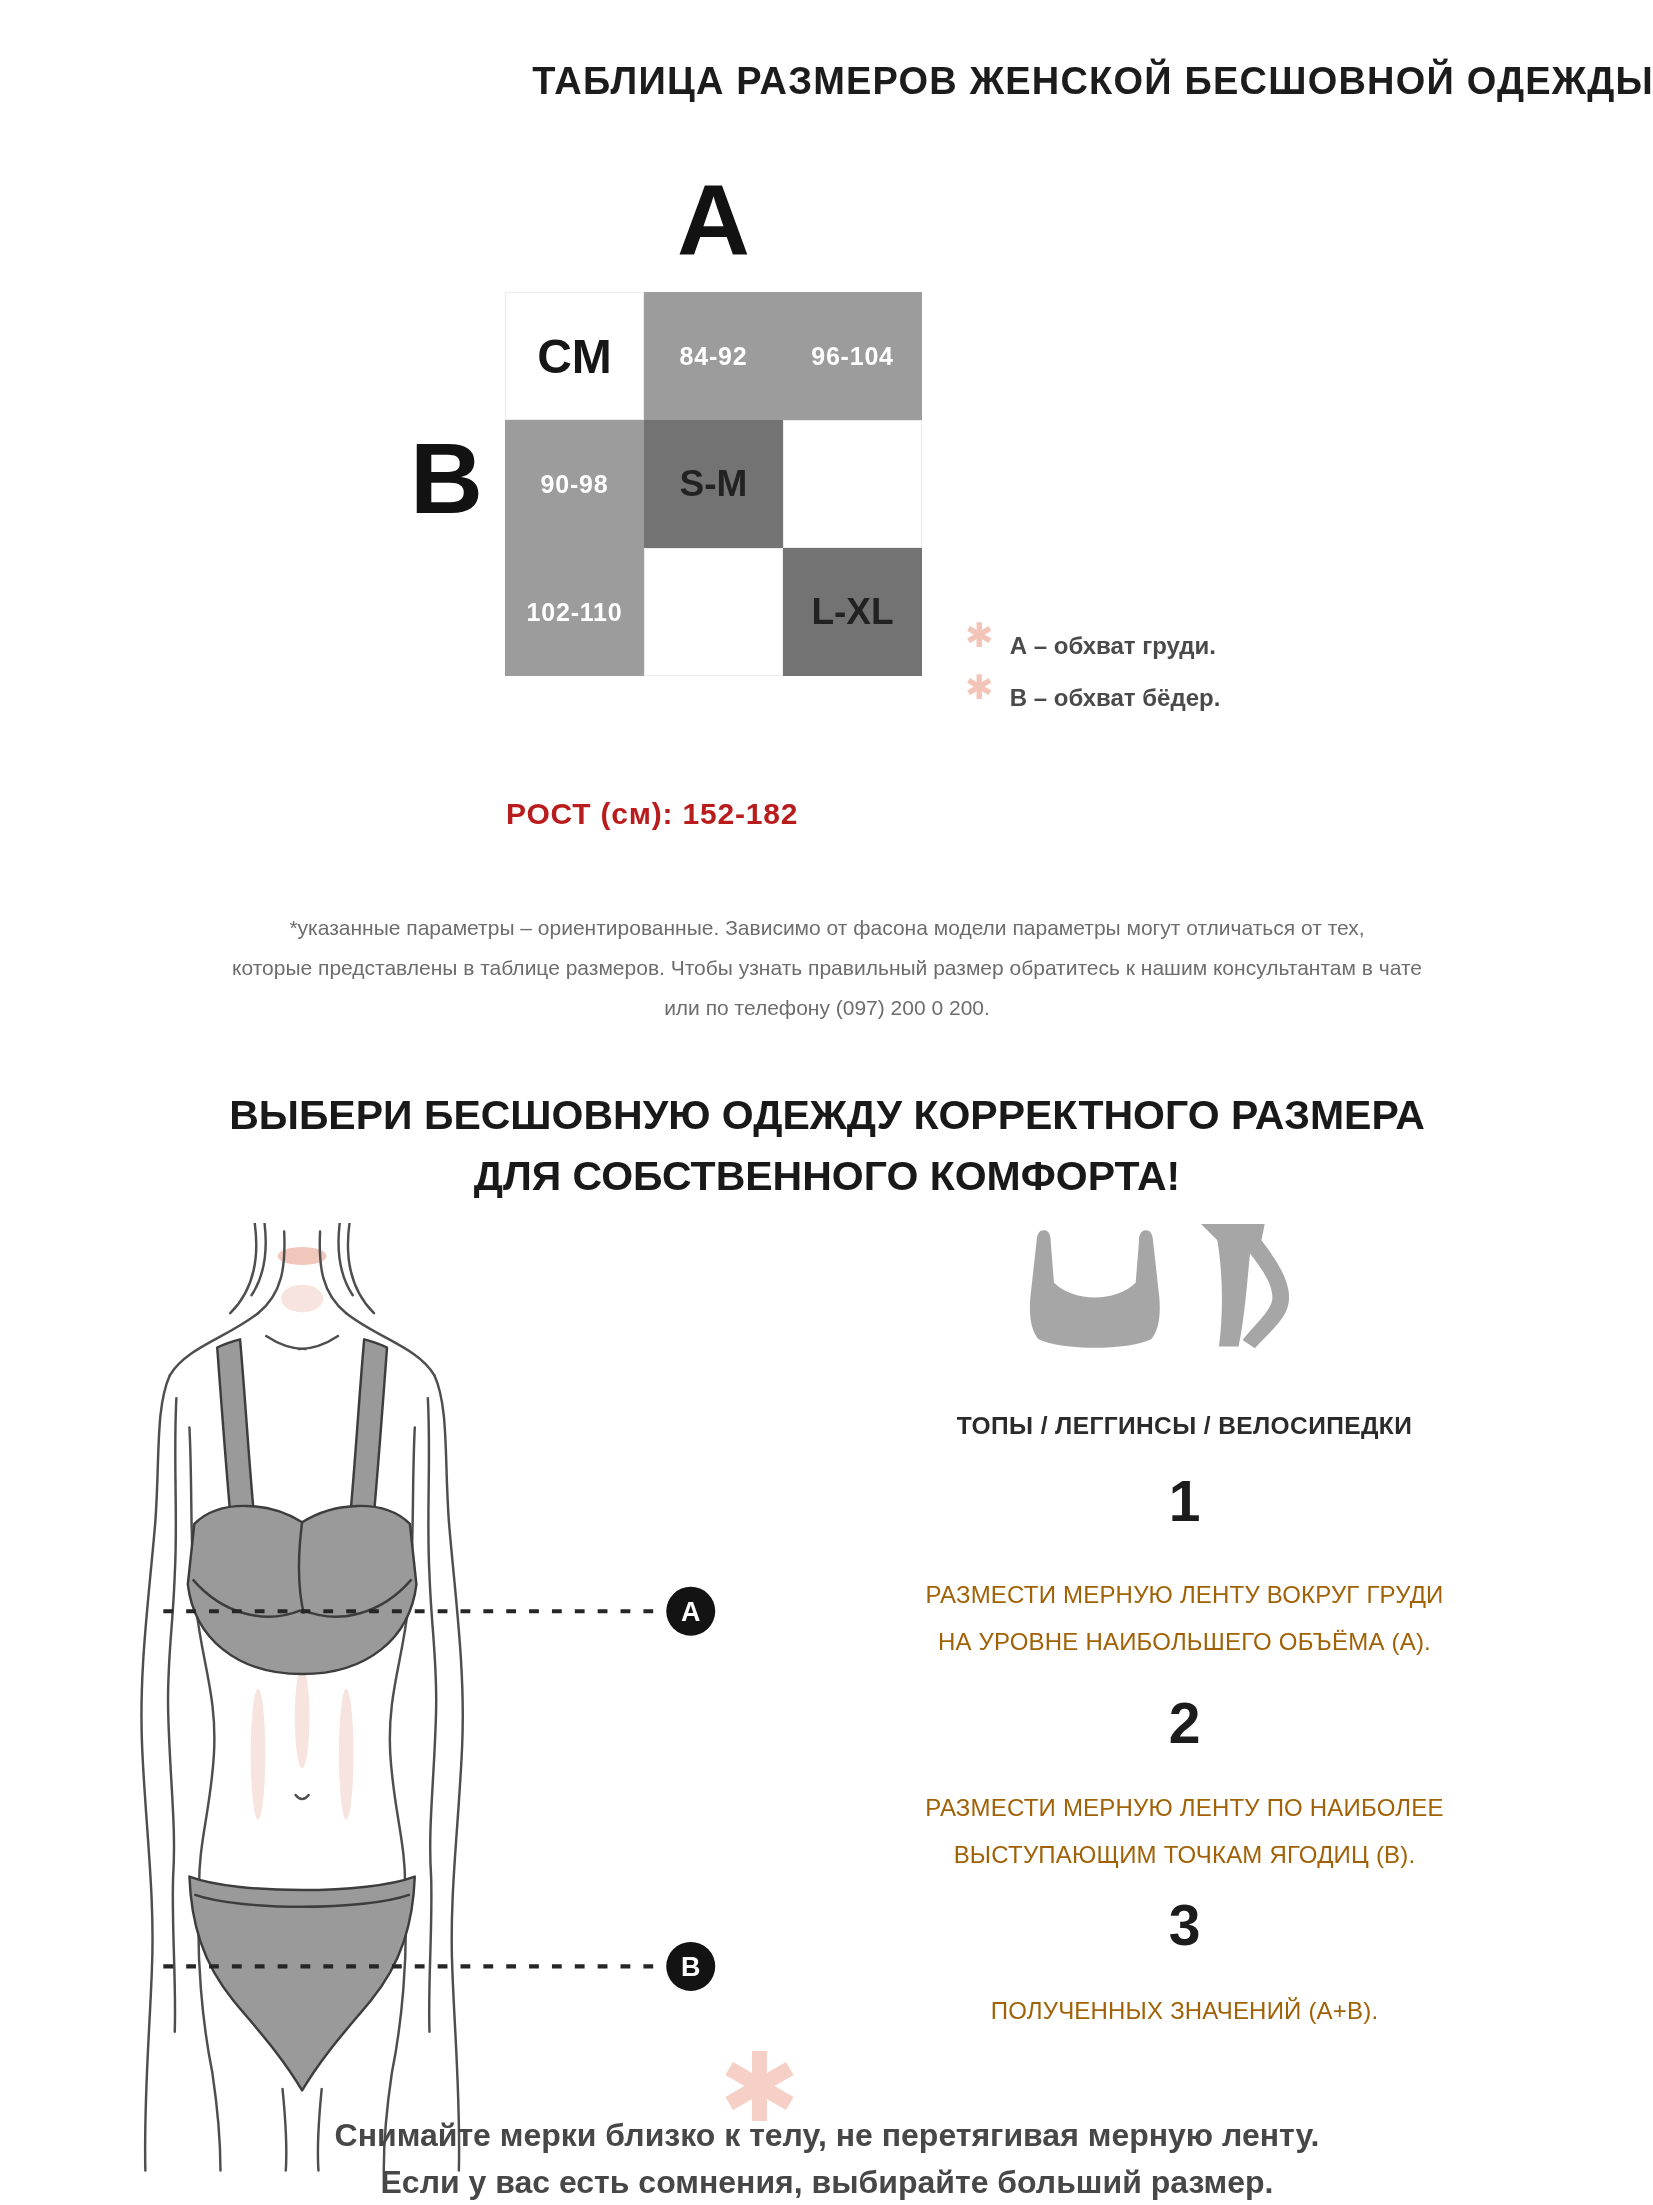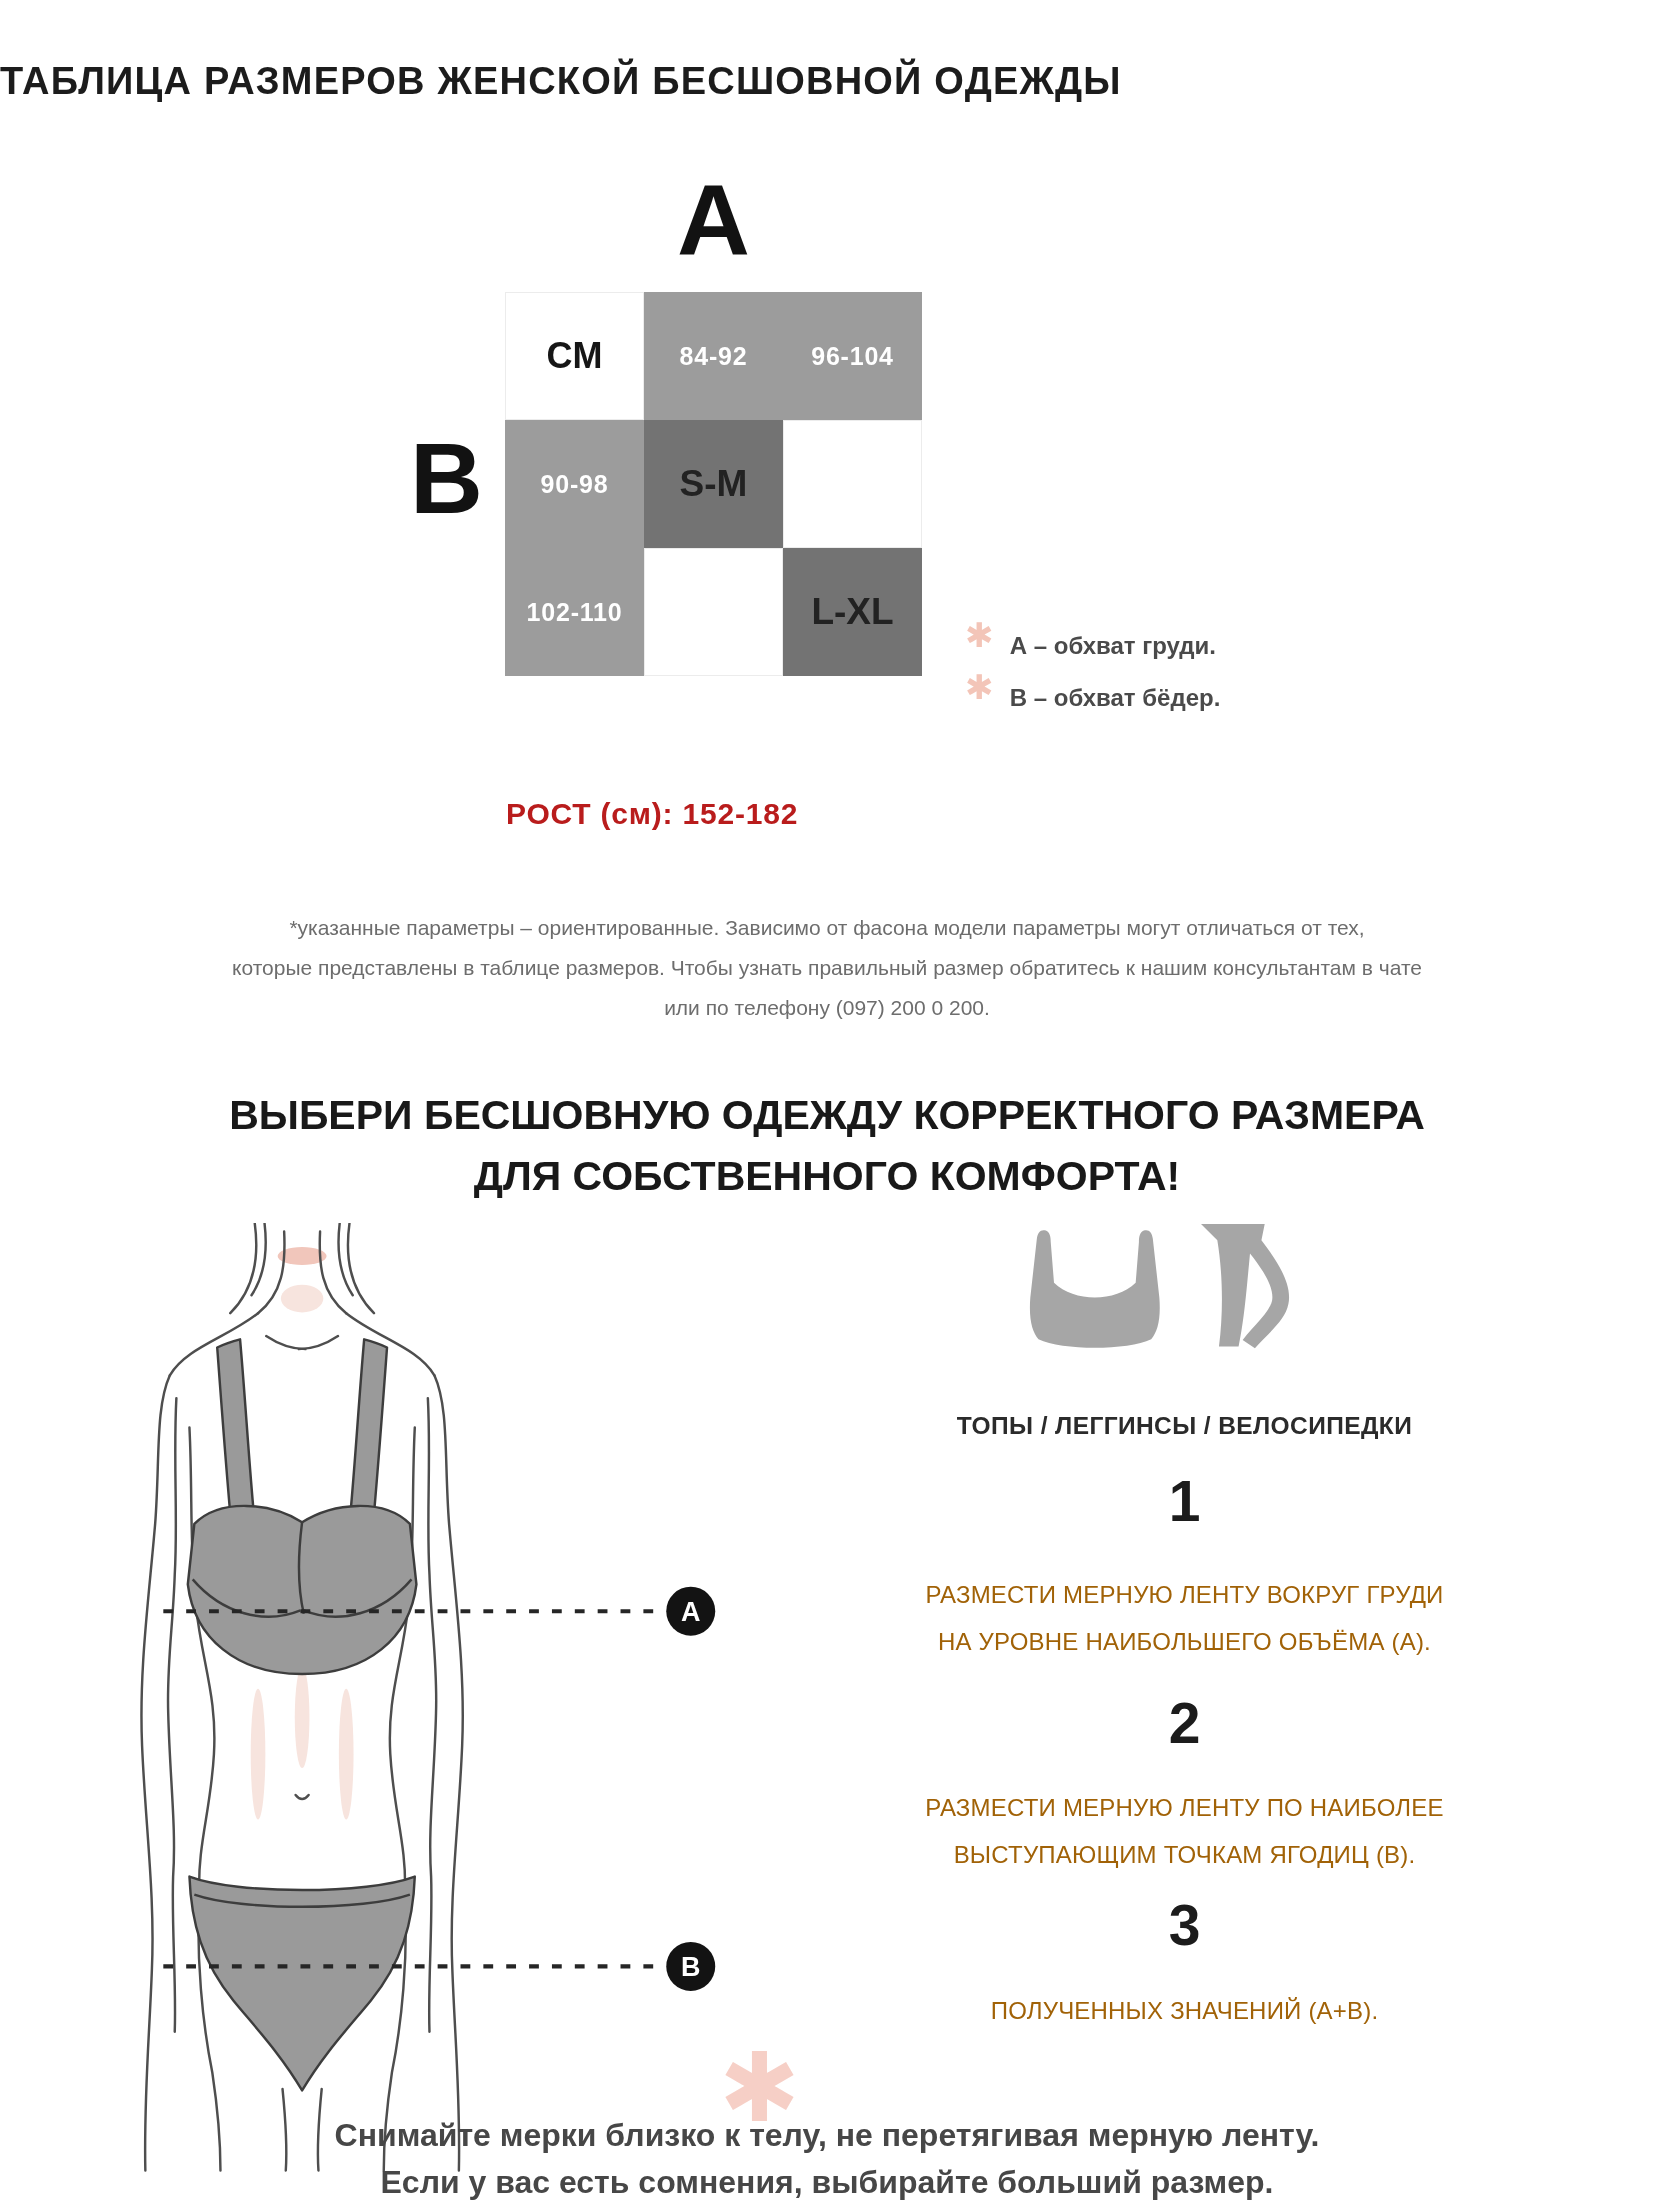--- a/index.html
+++ b/index.html
@@ -1,30 +1,30 @@
 <!DOCTYPE html>
 <html style="font-size:13px"><head>
 <meta charset="utf-8">
 <style>
   html,body{margin:0;padding:0;background:#ffffff;}
   .page{position:relative;width:1654px;height:2205px;background:#ffffff;overflow:hidden;
         font-family:"Liberation Sans",sans-serif;color:#1c1c1c;}
   .abs{position:absolute;}
 
-  .title{top:60px;left:0;width:100%;text-align:left;font-size:38px;font-weight:700;
+  .title{top:60px;left:0;width:100%;text-align:right;font-size:38px;font-weight:700;
          letter-spacing:1.2px;color:#1c1c1c;}
 
   .axis{font-weight:700;color:#121212;font-size:101px;line-height:1;}
   .axis-a{left:644px;top:170px;width:139px;text-align:center;}
   .axis-b{left:377px;top:428px;width:139px;text-align:center;}
 
   .grid{left:505px;top:292px;display:grid;grid-template-columns:repeat(3,139px);
         grid-template-rows:repeat(3,128px);}
   .cell{display:flex;align-items:center;justify-content:center;font-weight:700;box-sizing:border-box;}
-  .c-unit{background:#ffffff;color:#161616;font-size:36px;border:0.8px solid #ececec;}
+  .c-unit{background:#ffffff;color:#161616;font-size:48px;border:0.8px solid #ececec;}
   .c-range{background:#9c9c9c;color:#ffffff;font-size:25px;letter-spacing:0.8px;}
   .c-size{background:#737373;color:#222222;font-size:37px;}
   .c-empty{background:#ffffff;border:0.8px solid #ececec;}
 
   .legend{left:965px;top:614px;display:flex;flex-direction:column;gap:11.4px;}
   .legend-item{display:flex;align-items:center;gap:16.3px;height:41px;}
   .legend-star{color:#f3c5b8;font-size:34px;line-height:1;}
   .legend-label{color:#4a4a4a;font-size:24px;font-weight:700;margin-top:22px;}
 
   .height-note{left:506px;top:797px;color:#b91c1c;font-size:30px;font-weight:700;letter-spacing:0.8px;}

